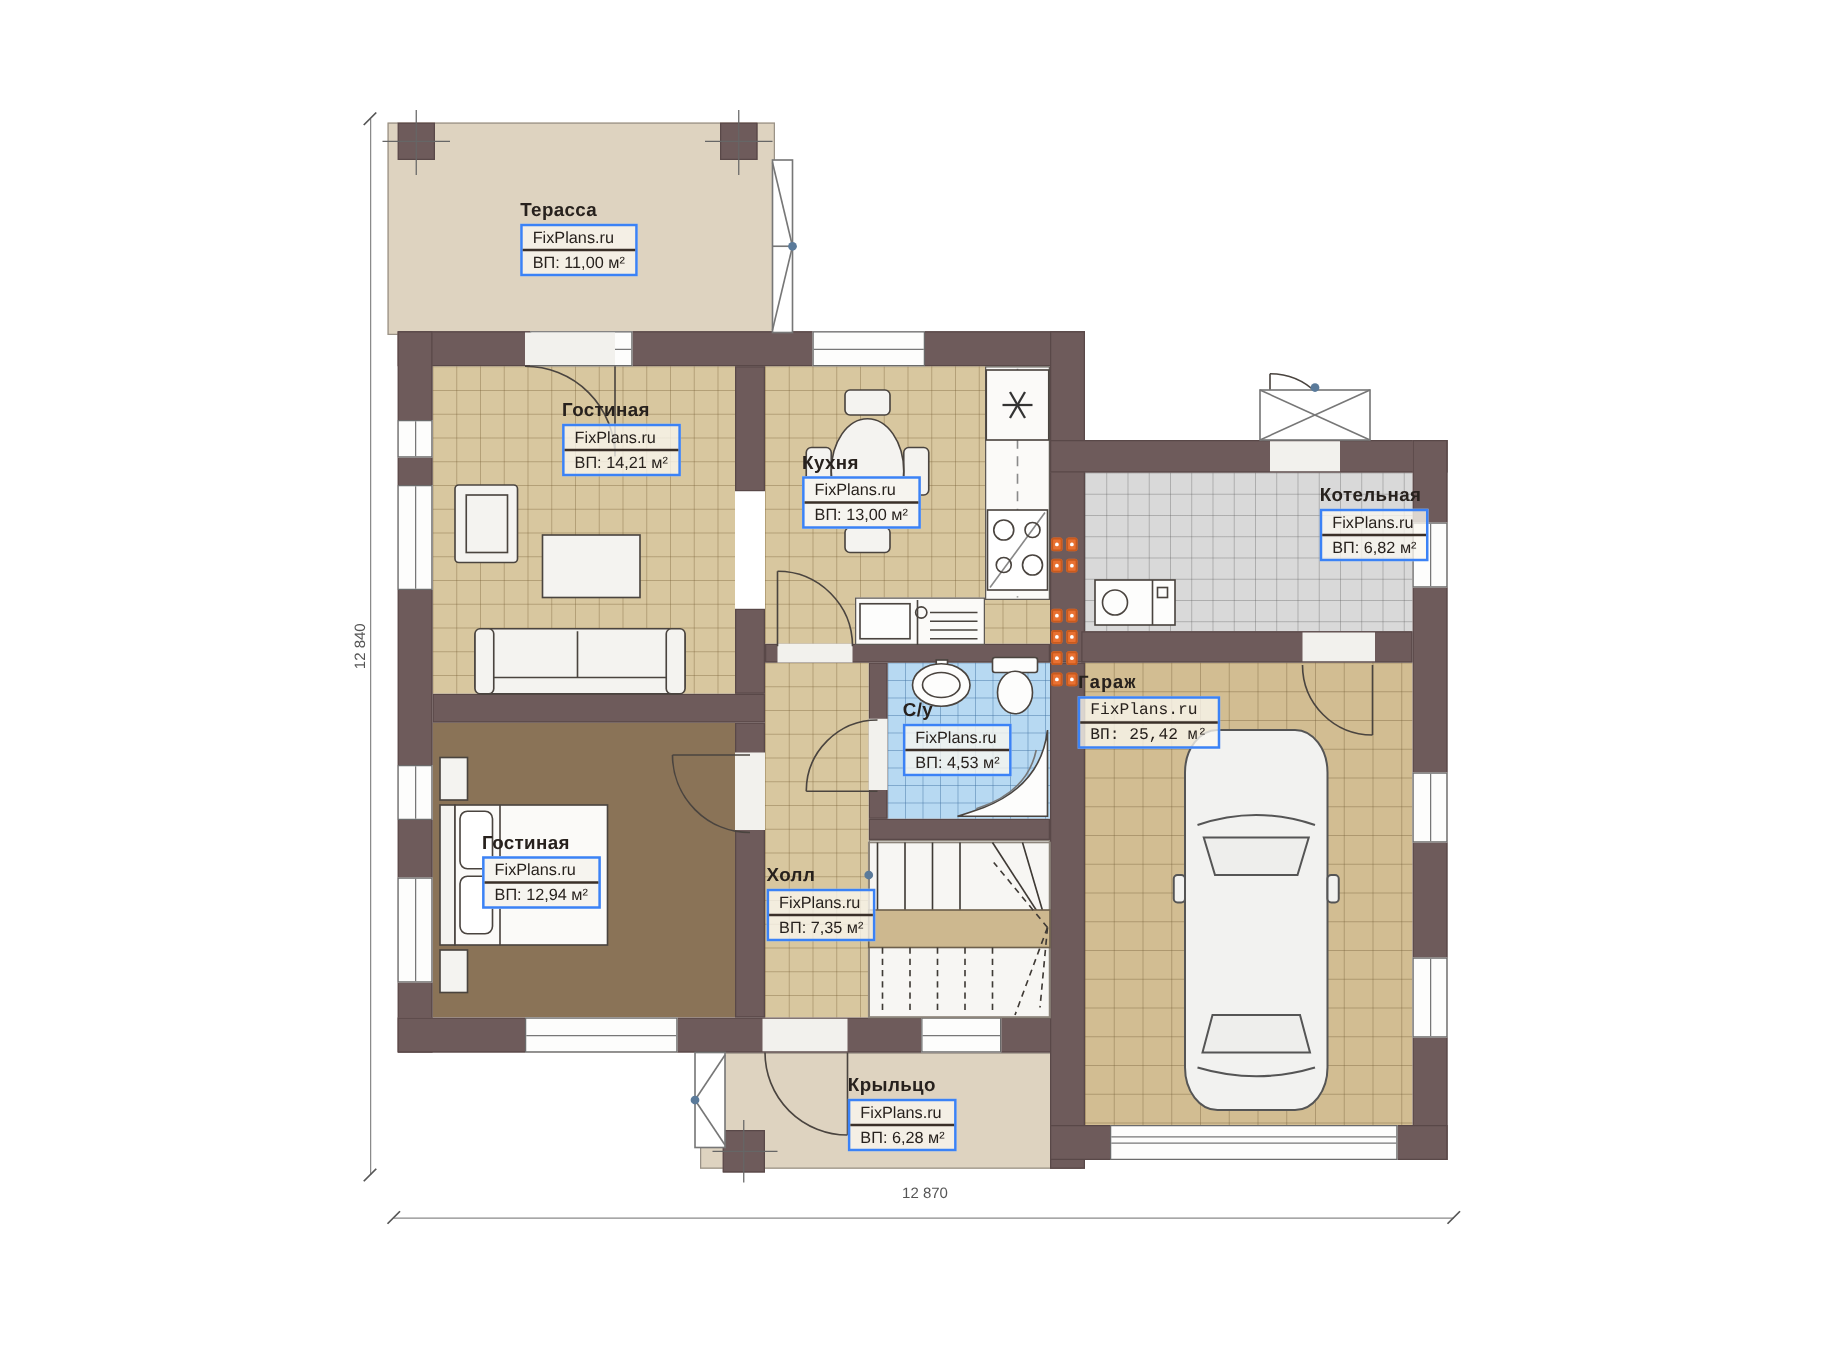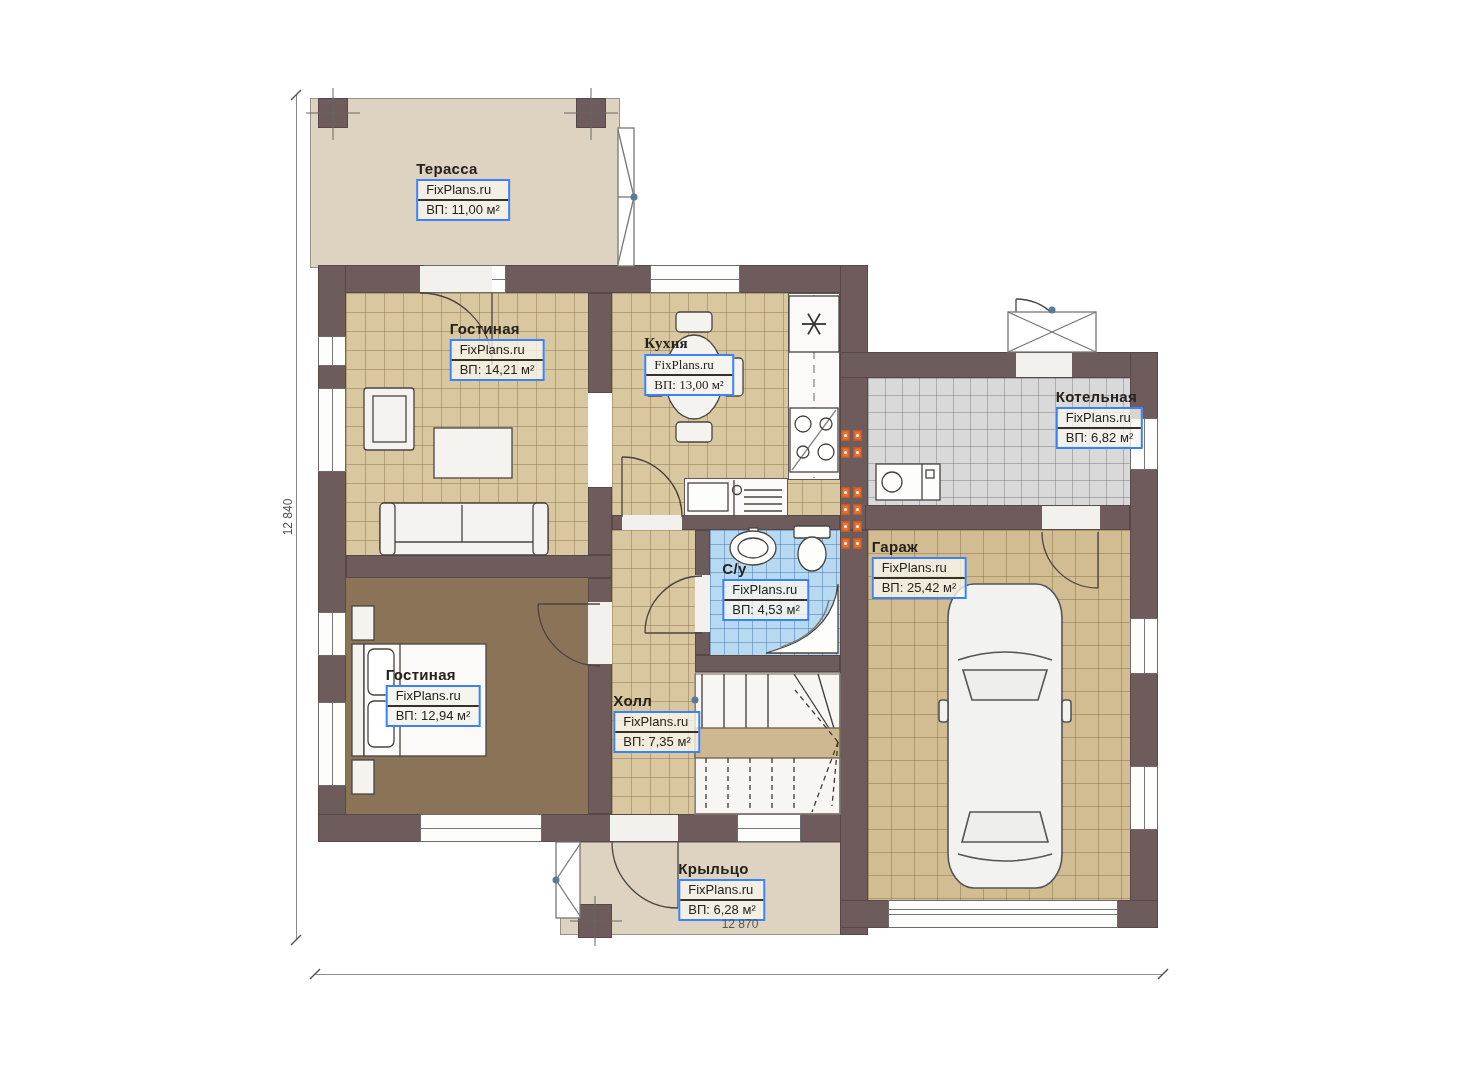--- a/index.html
+++ b/index.html
@@ -327,31 +327,31 @@
   <div class="rlabel" style="left:463px;top:160px;">
     <div class="rtitle">Терасса</div>
     <div class="rbox"><div class="rw">FixPlans.ru</div>
       <div class="ra">ВП: 11,00 м²</div></div>
   </div>
   <div class="rlabel" style="left:497px;top:320px;">
     <div class="rtitle">Гостиная</div>
     <div class="rbox"><div class="rw">FixPlans.ru</div>
       <div class="ra">ВП: 14,21 м²</div></div>
   </div>
-  <div class="rlabel solid" style="left:689px;top:335px;font-family:Liberation Serif, serif;">
+  <div class="rlabel solid" style="left:689px;top:362px;">
     <div class="rtitle">Кухня</div>
     <div class="rbox"><div class="rw">FixPlans.ru</div>
       <div class="ra">ВП: 13,00 м²</div></div>
   </div>
   <div class="rlabel" style="left:1077px;top:388px;padding-left:45px;">
     <div class="rtitle">Котельная</div>
     <div class="rbox"><div class="rw">FixPlans.ru</div>
       <div class="ra">ВП: 6,82 м²</div></div>
   </div>
-  <div class="rlabel" style="left:919px;top:538px;">
+  <div class="rlabel" style="left:919px;top:538px;font-family:Liberation Mono, monospace;">
     <div class="rtitle">Гараж</div>
     <div class="rbox"><div class="rw">FixPlans.ru</div>
       <div class="ra">ВП: 25,42 м²</div></div>
   </div>
   <div class="rlabel solid" style="left:433px;top:666px;">
     <div class="rtitle">Гостиная</div>
     <div class="rbox"><div class="rw">FixPlans.ru</div>
       <div class="ra">ВП: 12,94 м²</div></div>
   </div>
   <div class="rlabel" style="left:766px;top:560px;">
@@ -366,15 +366,15 @@
   </div>
   <div class="rlabel" style="left:716px;top:860px;padding-left:12px;">
     <div class="rtitle">Крыльцо</div>
     <div class="rbox"><div class="rw">FixPlans.ru</div>
       <div class="ra">ВП: 6,28 м²</div></div>
   </div>
 
   <div class="dim-line" style="left:296px;top:95px;width:1px;height:845px;"></div>
   <div class="dim dim-v-label" style="left:258px;top:510px;width:60px;text-align:center;">12 840</div>
   <div class="dim-line" style="left:315px;top:974px;width:848px;height:1px;"></div>
-  <div class="dim" style="left:710px;top:917px;width:60px;text-align:center;">12 870</div>
+  <div class="dim" style="left:710px;top:947px;width:60px;text-align:center;">12 870</div>
 
 </div>
 
 </body></html>

